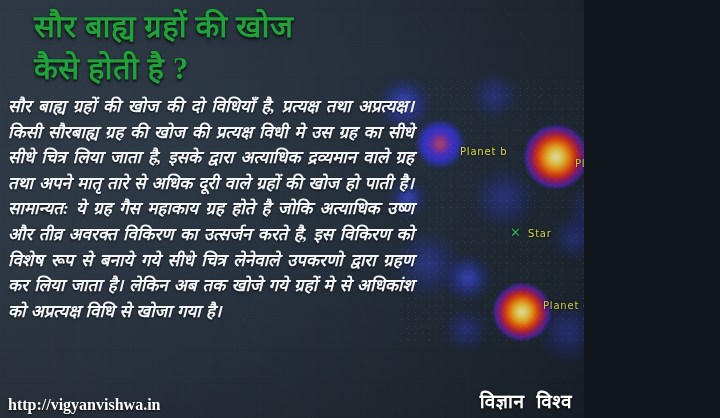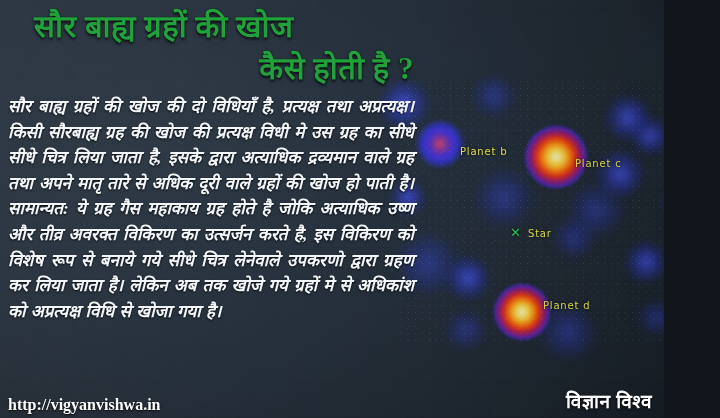--- a/index.html
+++ b/index.html
@@ -3,21 +3,21 @@
 <meta charset="utf-8">
 <title>Exoplanet Discovery Infographic</title>
 <style>
   html, body {
     margin: 0;
     padding: 0;
     background: #11161c;
   }
   #stage {
     position: relative;
-    width: 664px;
+    width: 584px;
     height: 418px;
     overflow: hidden;
     font-family: "Liberation Serif", "DejaVu Serif", serif;
     background: #404040;
     user-select: none;
   }
 
   
   .bg-base {
     position: absolute;
@@ -133,21 +133,21 @@
     top: 6px;
     width: 380px;
     color: #22a03c;
     font-family: "Liberation Serif", "DejaVu Serif", serif;
     font-weight: bold;
     font-size: 31px;
     line-height: 42px;
     letter-spacing: .5px;
     text-shadow: 0 2px 3px rgba(0,0,0,0.75), 0 0 1px rgba(0,0,0,0.9);
   }
-  .title .l2 { display: block; text-align: right; }
+  .title .l2 { display: block; }
 
   .body-copy {
     position: absolute;
     left: 8px;
     top: 94px;
     width: 406px;
     color: #f4f7fa;
     font-family: "Liberation Serif", "DejaVu Serif", serif;
     font-weight: bold;
     font-size: 17px;
@@ -167,21 +167,21 @@
     font-family: "Liberation Serif", "DejaVu Serif", serif;
     font-weight: bold;
     font-size: 16px;
     text-shadow: 0 1px 2px rgba(0,0,0,0.85);
   }
   .brand {
     position: absolute;
     right: 12px;
     top: 388px;
     color: #ffffff;
-    font-family: Liberation Sans, sans-serif;
+    font-family: Liberation Mono, monospace;
     font-weight: bold;
     font-size: 19px;
     letter-spacing: .5px;
     text-shadow: 0 1px 3px rgba(0,0,0,0.9);
   }
 </style>
 </head>
 <body>
 
 <div id="stage">

